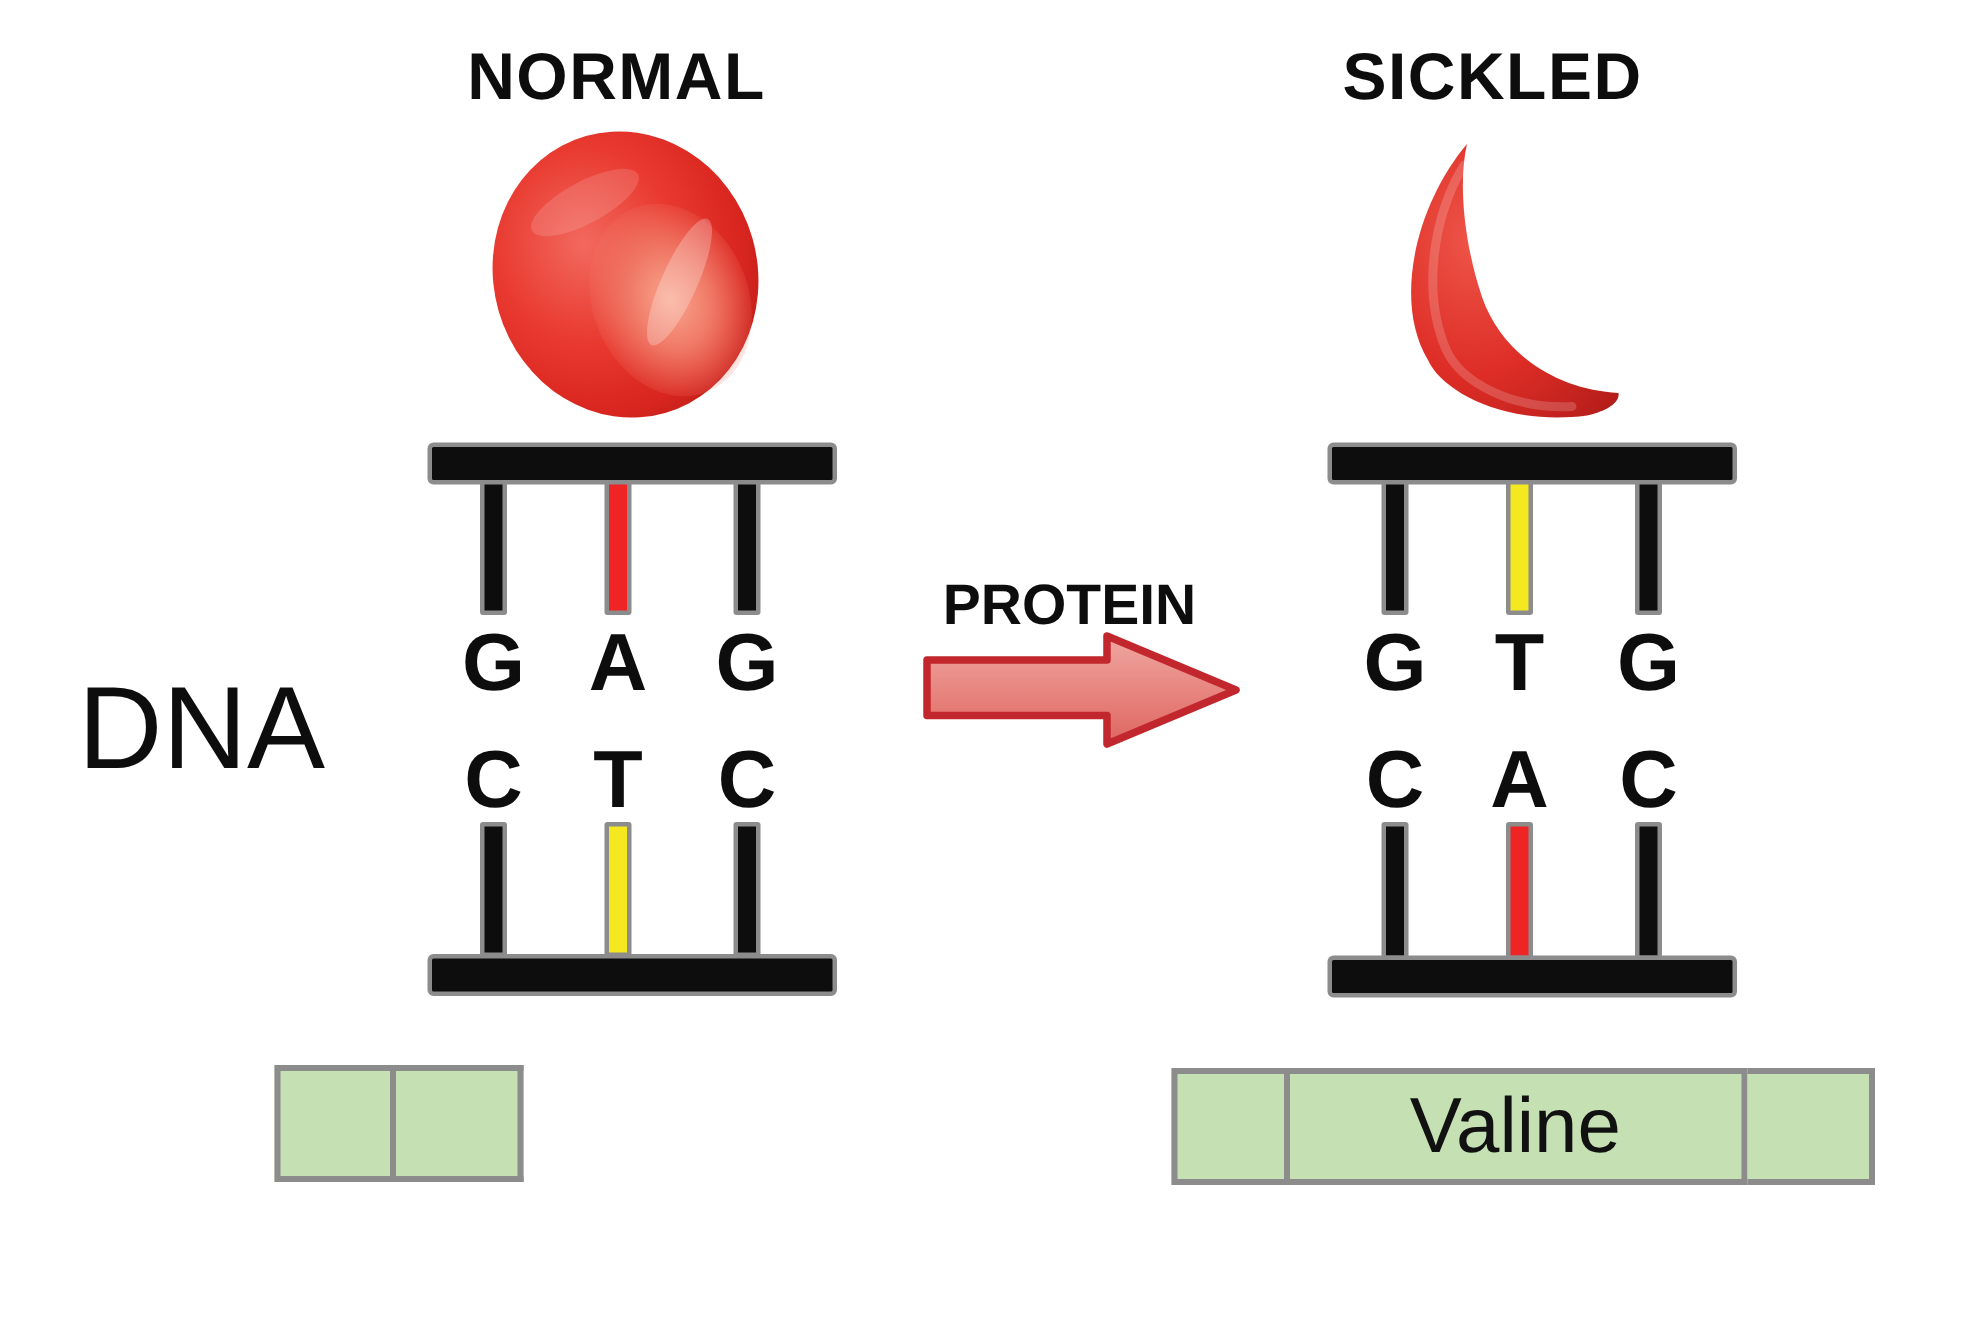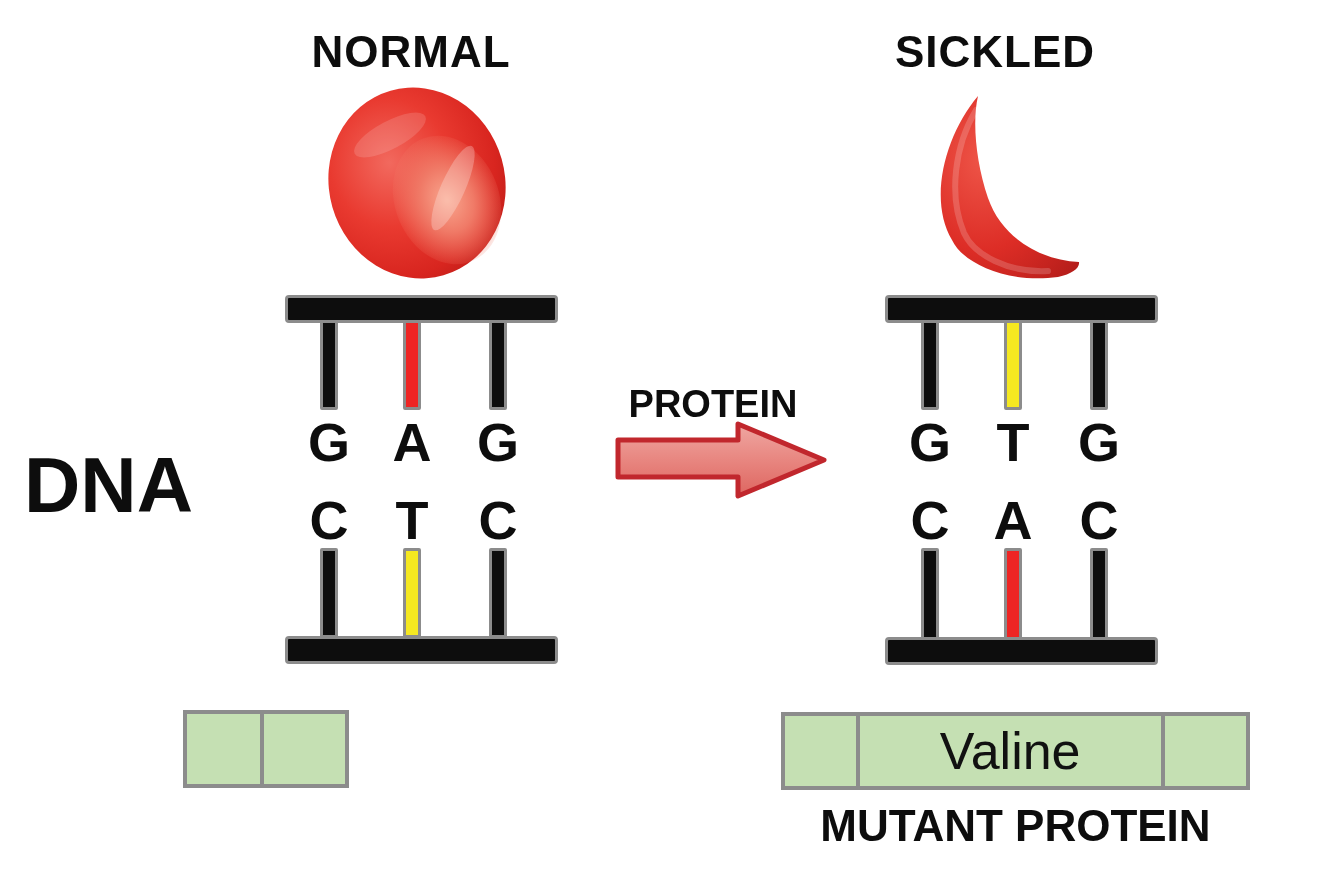--- a/index.html
+++ b/index.html
@@ -3,21 +3,21 @@
 <meta charset="utf-8">
 <style>
   html,body{margin:0;padding:0;background:#ffffff;}
   #canvas{
     position:relative;width:1320px;height:879px;background:#ffffff;overflow:hidden;
     font-family:"Liberation Sans","DejaVu Sans",sans-serif;color:#0d0d0d;
   }
   .abs{position:absolute;}
   
   .panel-title{font-weight:bold;font-size:44px;letter-spacing:1px;text-align:center;line-height:1;}
-  .dna-label{font-weight:bold;font-size:78px;letter-spacing:0px;line-height:1;}
+  .dna-label{font-weight:normal;font-size:78px;letter-spacing:0px;line-height:1;margin-left:28px;}
   .mutation-label{font-weight:bold;font-size:38px;text-align:center;line-height:1;}
   
   .hbar{position:absolute;background:#0d0d0d;border:3px solid #8c8c8c;border-radius:4px;box-sizing:border-box;z-index:4;}
   .rung{position:absolute;width:18px;border:3px solid #8c8c8c;border-radius:2px;box-sizing:border-box;z-index:3;}
   .rung-black{background:#0d0d0d;}
   .rung-red{background:#ee2524;}
   .rung-yellow{background:#f5e821;}
   
   .base-letter{position:absolute;width:70px;text-align:center;font-weight:bold;font-size:54px;line-height:52px;z-index:5;}
   
@@ -128,15 +128,14 @@
     <div class="protein-seg" style="width:18%;"></div>
   </div>
 
   <div class="protein-bar" style="left:781px;top:712px;width:469px;">
     <div class="protein-seg" style="width:16.8%;"></div>
     <div class="protein-seg" style="width:65%;">
       <span class="protein-name">Valine</span>
     </div>
     <div class="protein-seg" style="width:18.2%;"></div>
   </div>
-  <div class="protein-caption" style="left:781px;top:804px;width:469px;">MUTANT PROTEIN</div>
 
 </div>
 
 </body></html>

